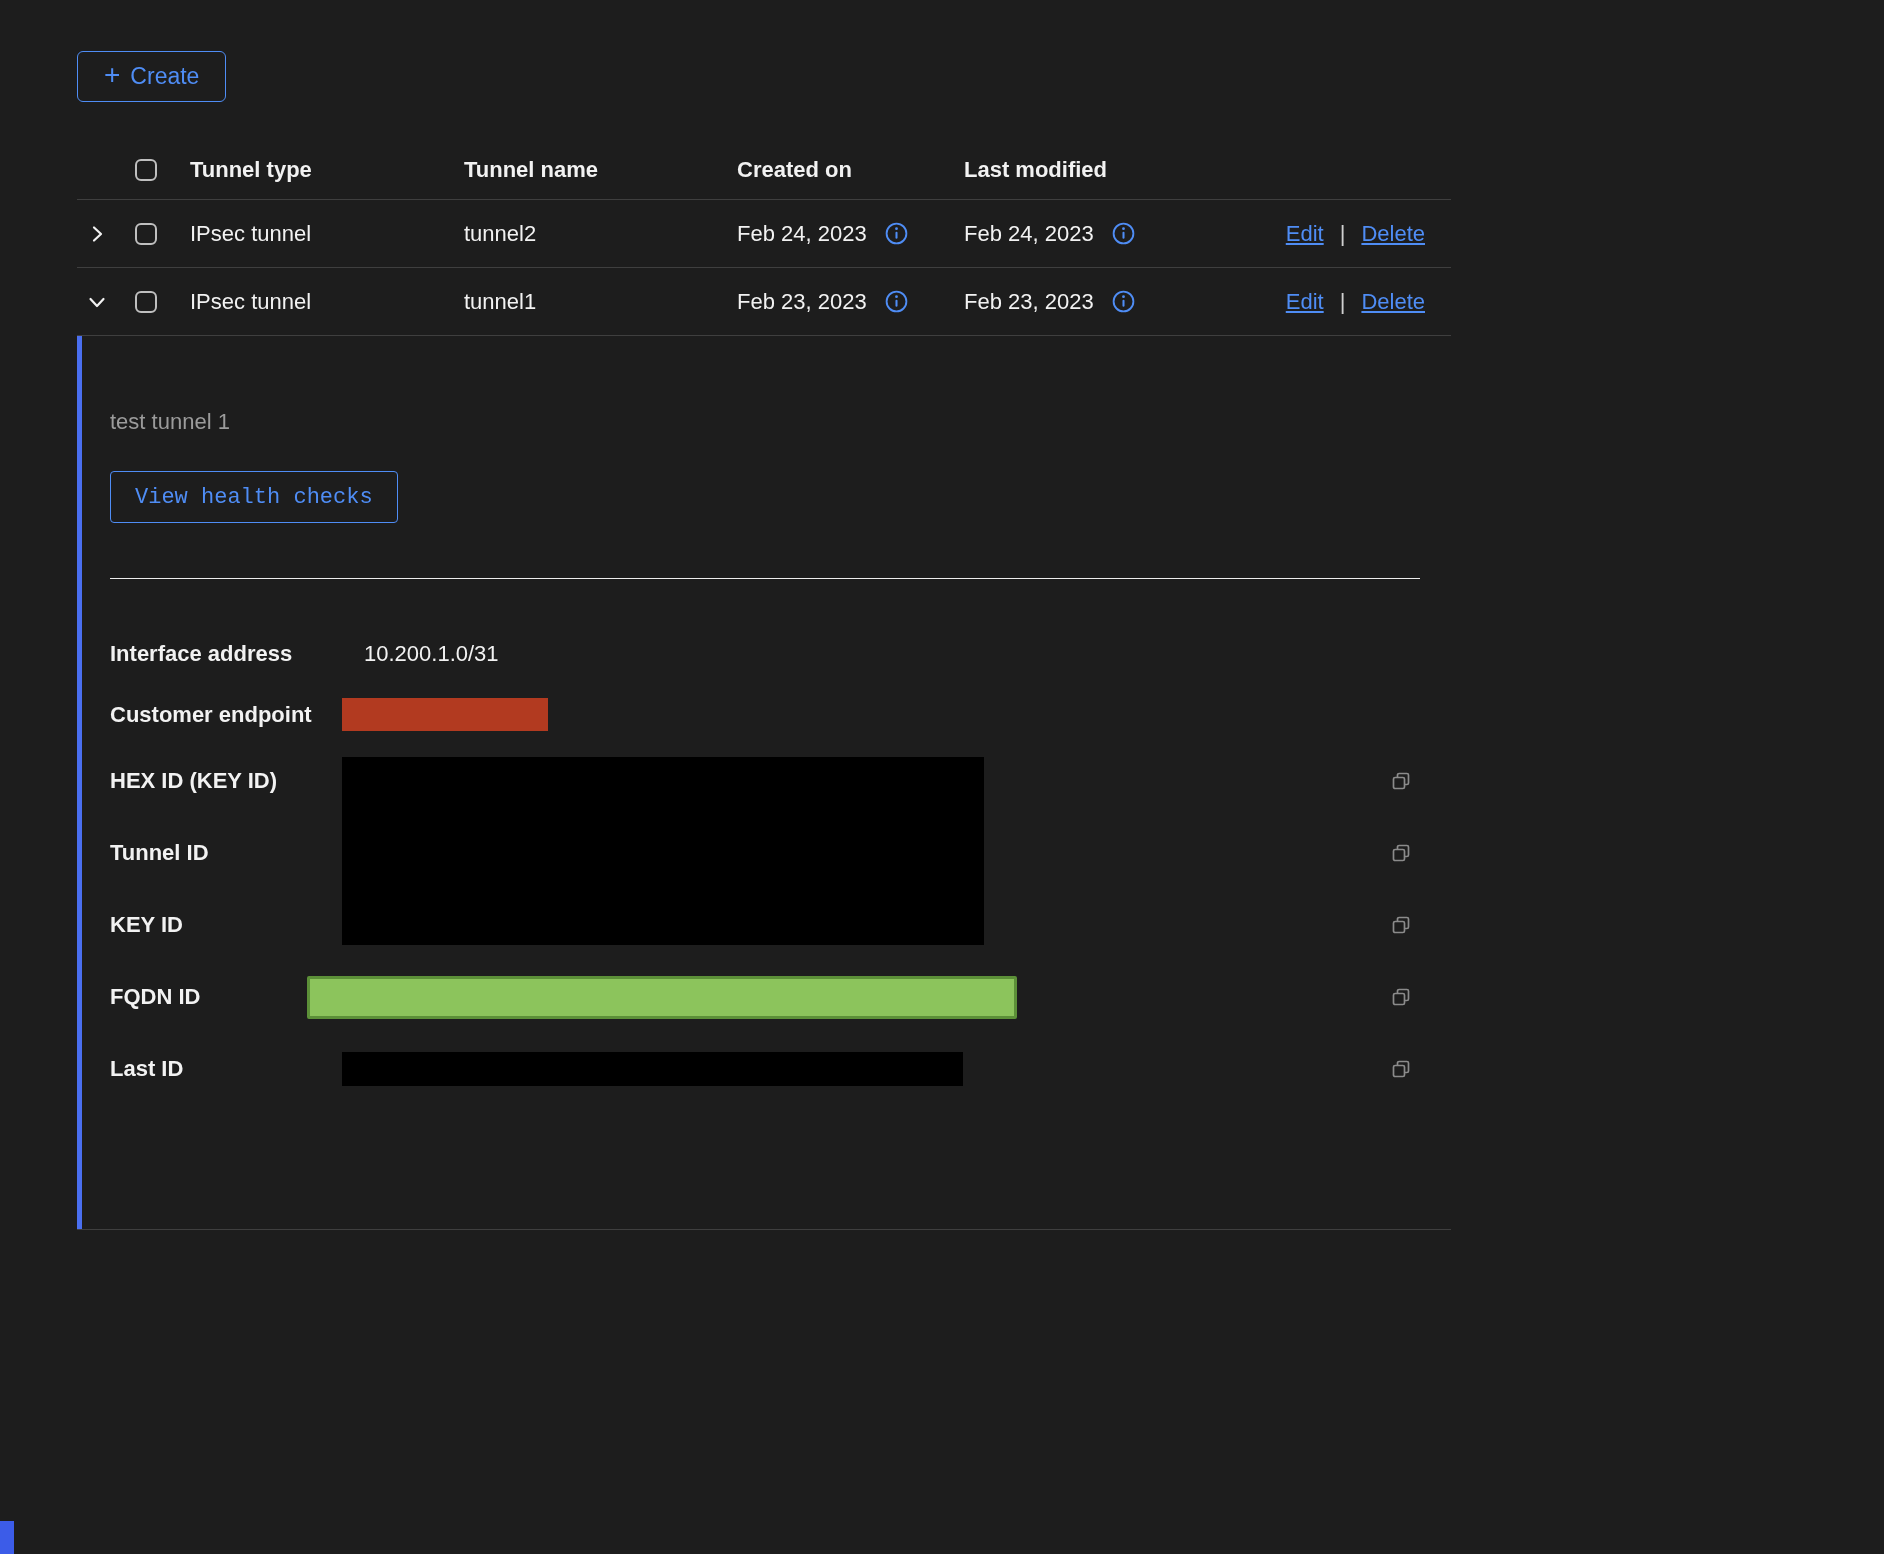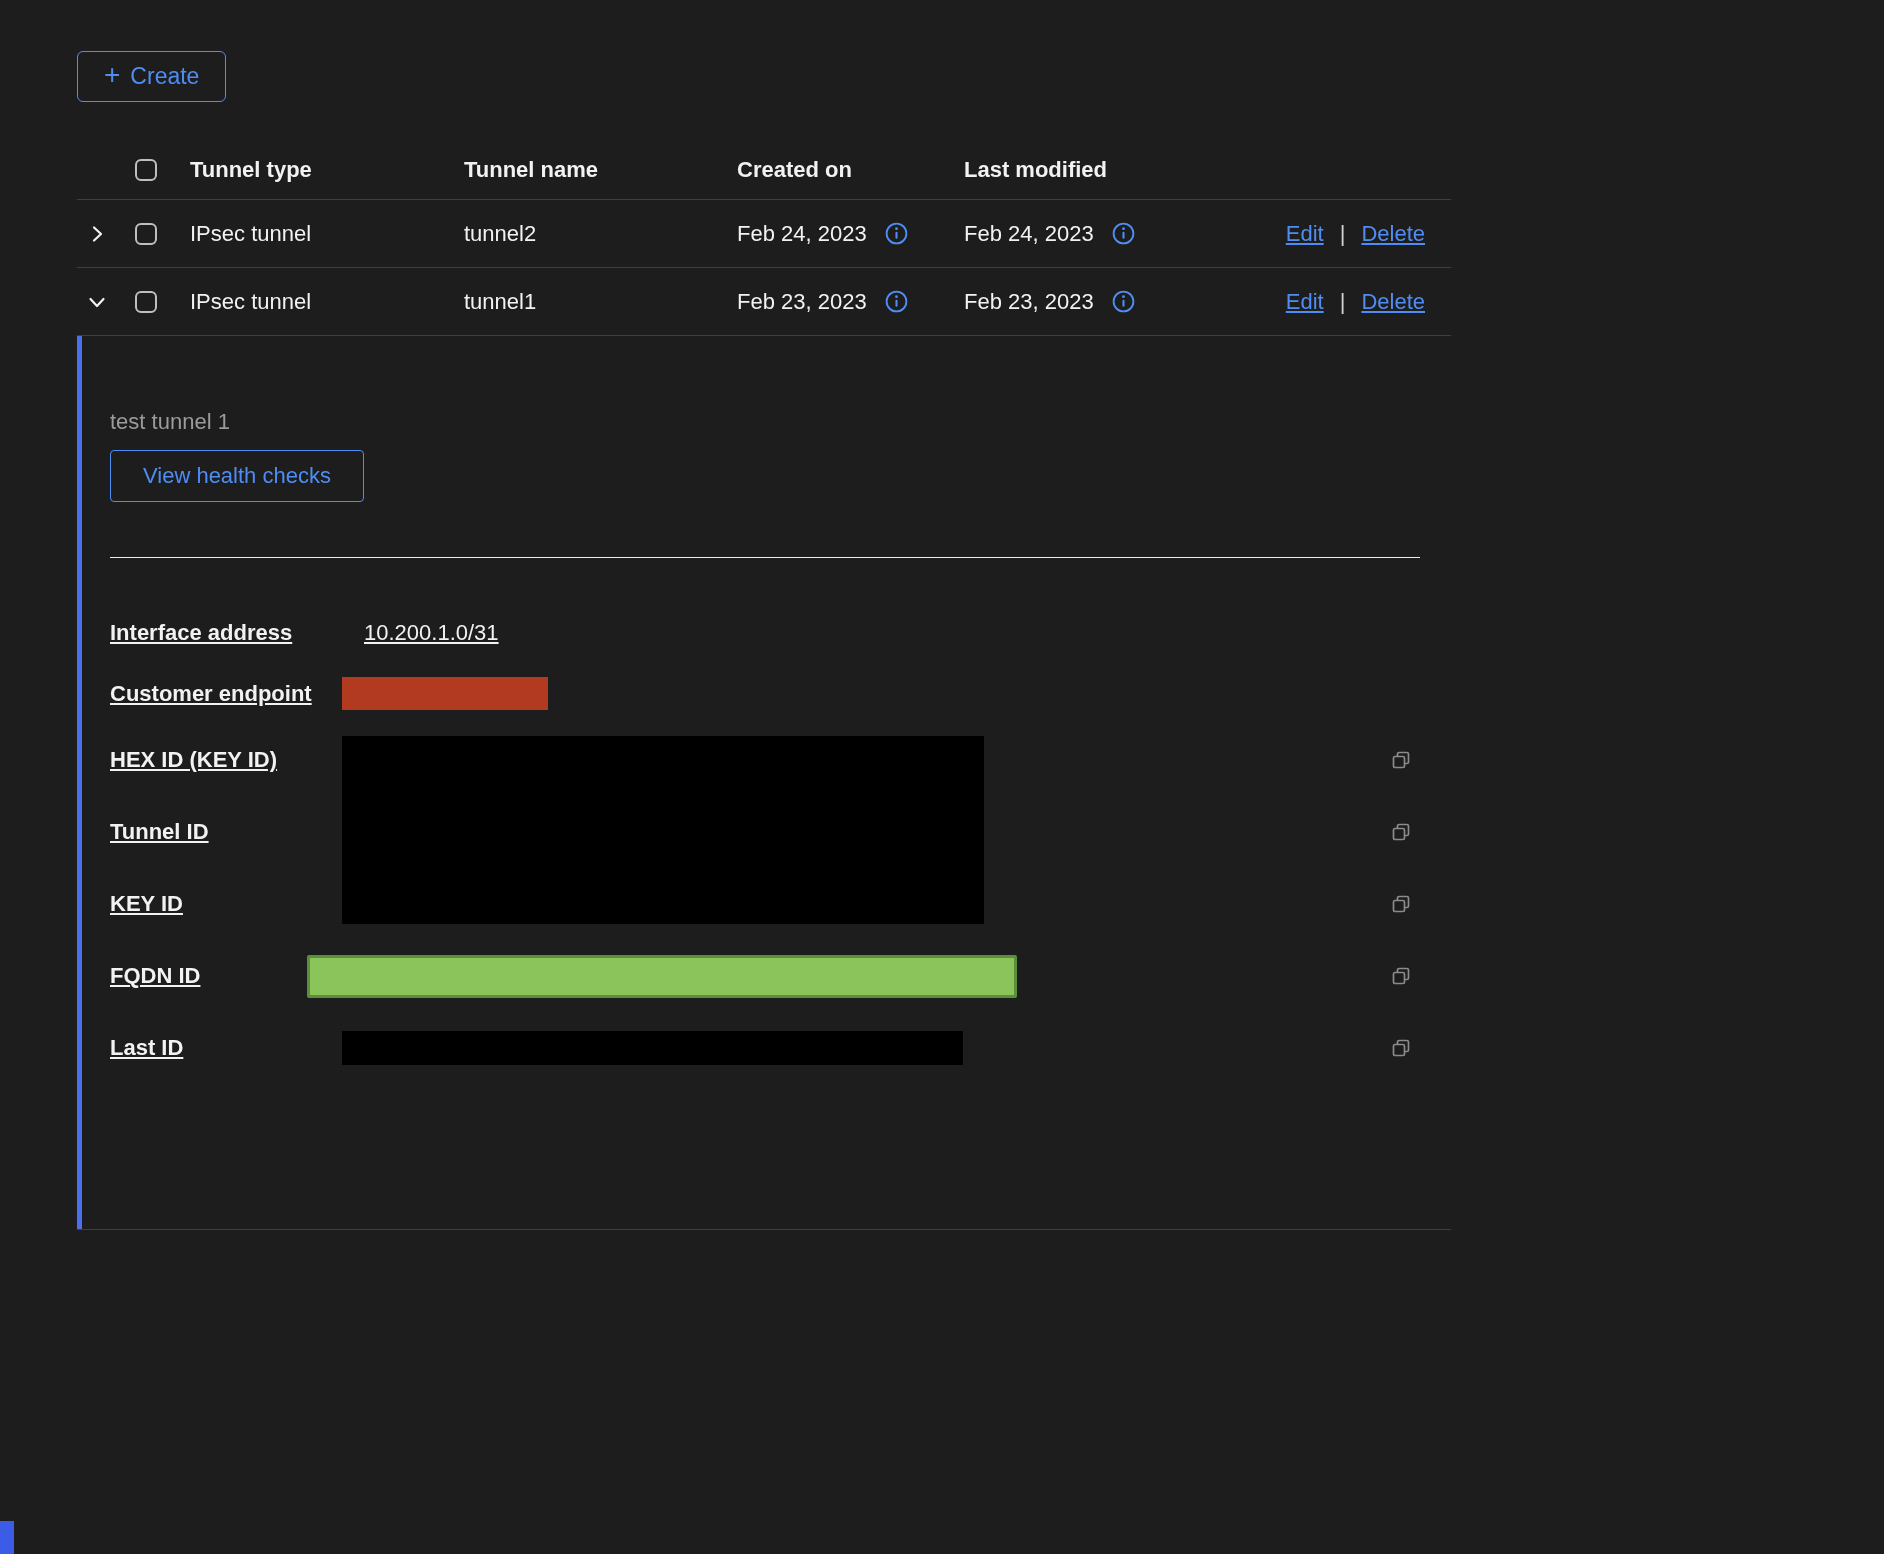--- a/index.html
+++ b/index.html
@@ -95,45 +95,44 @@
     position: absolute;
     left: 0; top: 0; bottom: 0;
     width: 5px;
     background: var(--panel-bar);
   }
   .panel-content { padding: 30px 0 0 33px; }
   .desc-label { font-size: 22px; font-weight: 600; line-height: 26px; }
   .desc-value { margin-top: 43px; font-size: 22px; line-height: 26px; color: var(--muted-text); }
   .health-btn {
     display: inline-block;
-    margin-top: 15px;
+    margin-top: 36px;
     height: 52px;
-    padding: 0 32px;
+    padding: 0 24px;
     background: transparent;
     border: 1px solid var(--accent-blue);
     border-radius: 4px;
     color: var(--accent-blue);
     font-size: 22px;
-    font-family: Liberation Sans, sans-serif;
+    font-family: Liberation Mono, monospace;
     cursor: pointer;
   }
   .divider {
     margin-top: 55px;
     margin-right: 31px;
     border-top: 1px solid var(--divider);
     height: 0;
   }
   .divider + .field-row { margin-top: 44px; }
 
   .field-row {
     position: relative;
     display: flex;
     align-items: center;
     min-height: 61px;
-    text-decoration: underline;
   }
   .field-row.tall { min-height: 72px; }
   .field-label { flex: none; width: 232px; font-size: 22px; font-weight: 600; }
   .field-value { font-size: 22px; margin-left: 22px; color: var(--text); }
 
   .redact { flex: none; }
   .redact-red   { width: 206px; height: 33px; background: var(--redact-red); }
   .redact-blue  { width: 188px; height: 31px; background: var(--redact-blue); }
   .redact-green {
     width: 710px; height: 43px;

